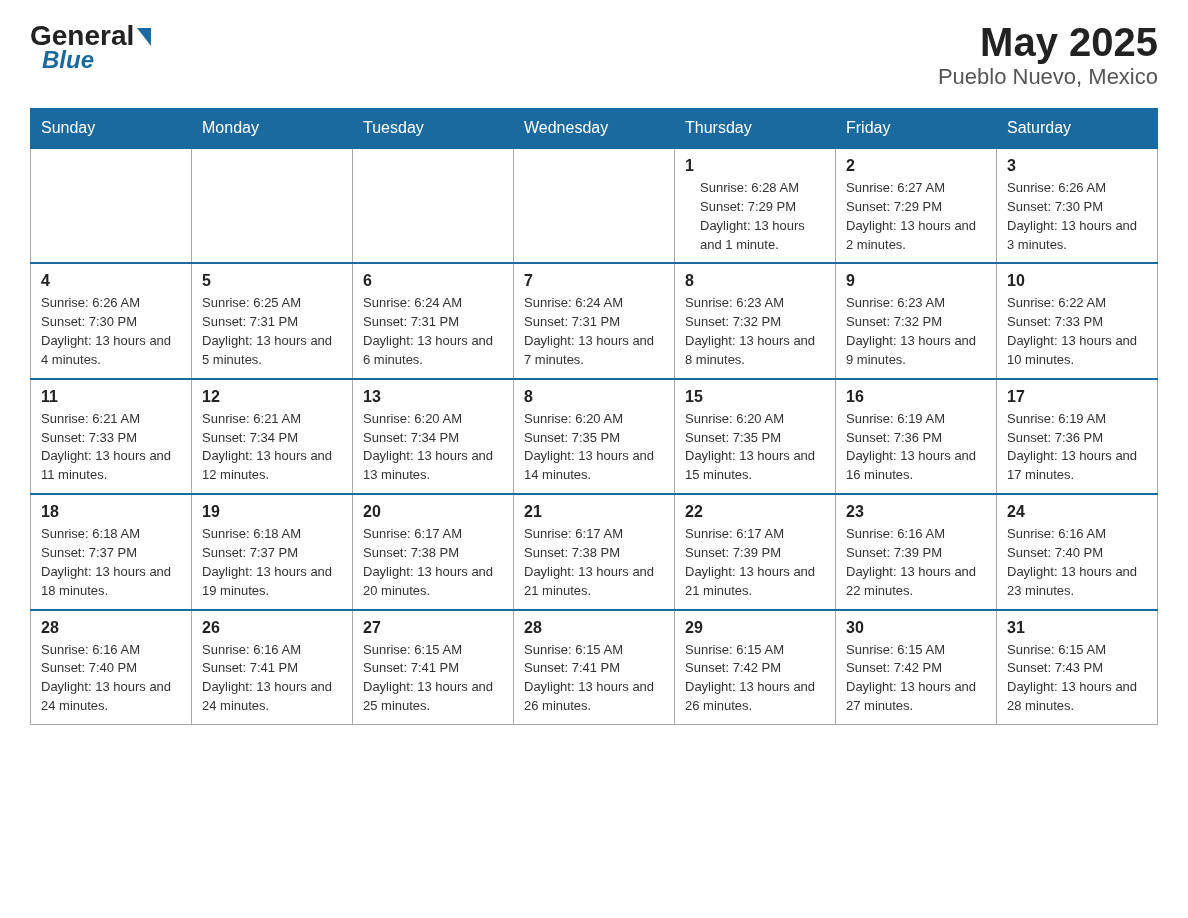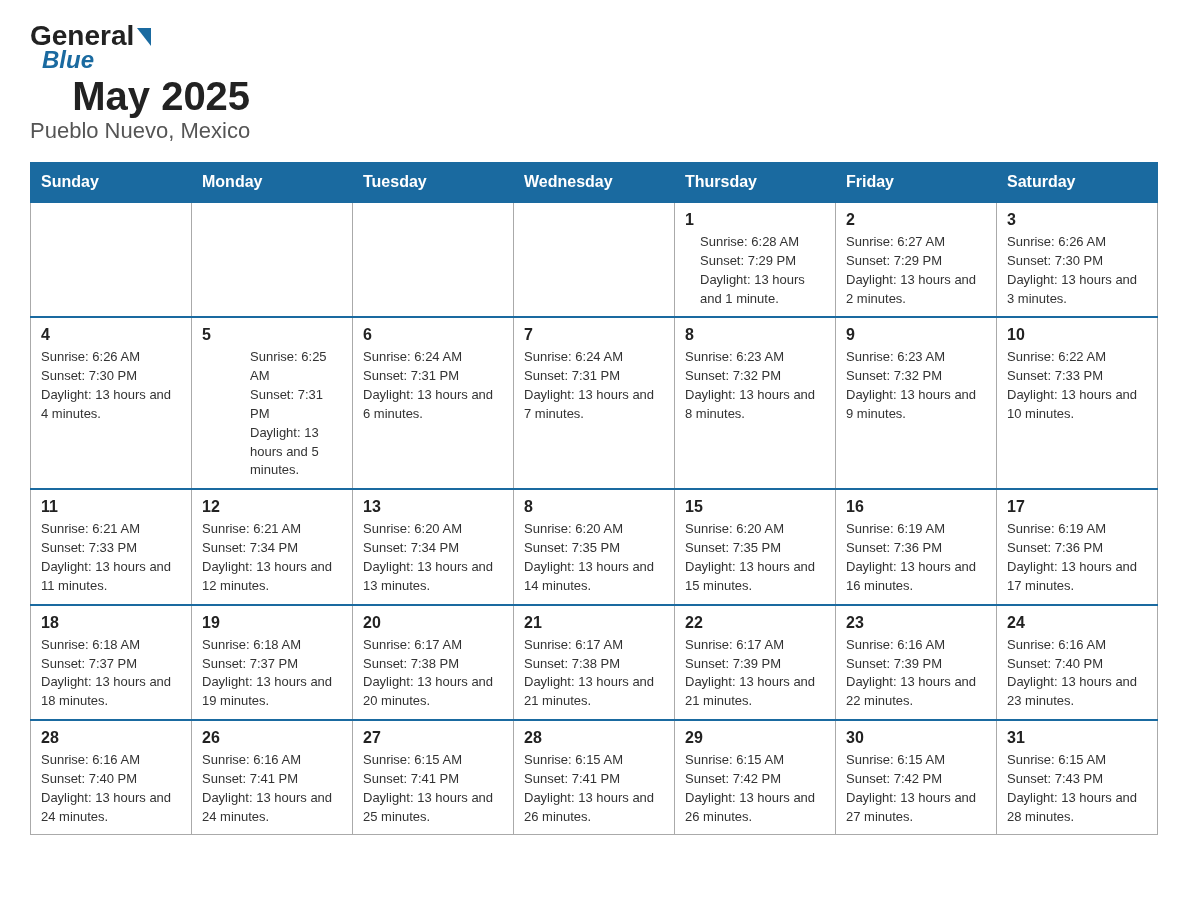--- a/index.html
+++ b/index.html
@@ -9,21 +9,20 @@
       color: #222;
       width: 1188px;
       min-height: 918px;
       padding: 20px 30px;
     }
     .header {
       display: flex;
       justify-content: space-between;
       align-items: flex-start;
       margin-bottom: 18px;
-      flex-direction: column;
     }
     .logo {
       display: flex;
       flex-direction: column;
       align-items: flex-start;
     }
     .logo-top {
       display: flex;
       align-items: center;
       font-size: 28px;
@@ -65,21 +64,21 @@
     table {
       width: 100%;
       border-collapse: collapse;
     }
     thead tr th {
       background-color: #1a6aa0;
       color: #fff;
       text-align: left;
       padding: 10px 10px;
       font-size: 16px;
-      font-weight: bold;
+      font-weight: normal;
       border: 1px solid #1a6aa0;
     }
     tbody tr td {
       vertical-align: top;
       border: 1px solid #aaa;
       border-top: 2px solid #1a6aa0;
       padding: 8px 10px;
       width: 14.28%;
       min-height: 100px;
       font-size: 13px;
@@ -160,21 +159,21 @@
       </tr>
       <tr>
         <td>
           <span class="day-num">4</span>
           <div class="day-info" style="white-space: pre-line;">Sunrise: 6:26 AM
 Sunset: 7:30 PM
 Daylight: 13 hours and 4 minutes.</div>
         </td>
         <td>
           <span class="day-num">5</span>
-          <div class="day-info" style="white-space: pre-line; margin-left: 48px;">Sunrise: 6:25 AM
+          <div class="day-info" style="white-space: pre-line;">Sunrise: 6:25 AM
 Sunset: 7:31 PM
 Daylight: 13 hours and 5 minutes.</div>
         </td>
         <td>
           <span class="day-num">6</span>
           <div class="day-info" style="white-space: pre-line;">Sunrise: 6:24 AM
 Sunset: 7:31 PM
 Daylight: 13 hours and 6 minutes.</div>
         </td>
         <td>

